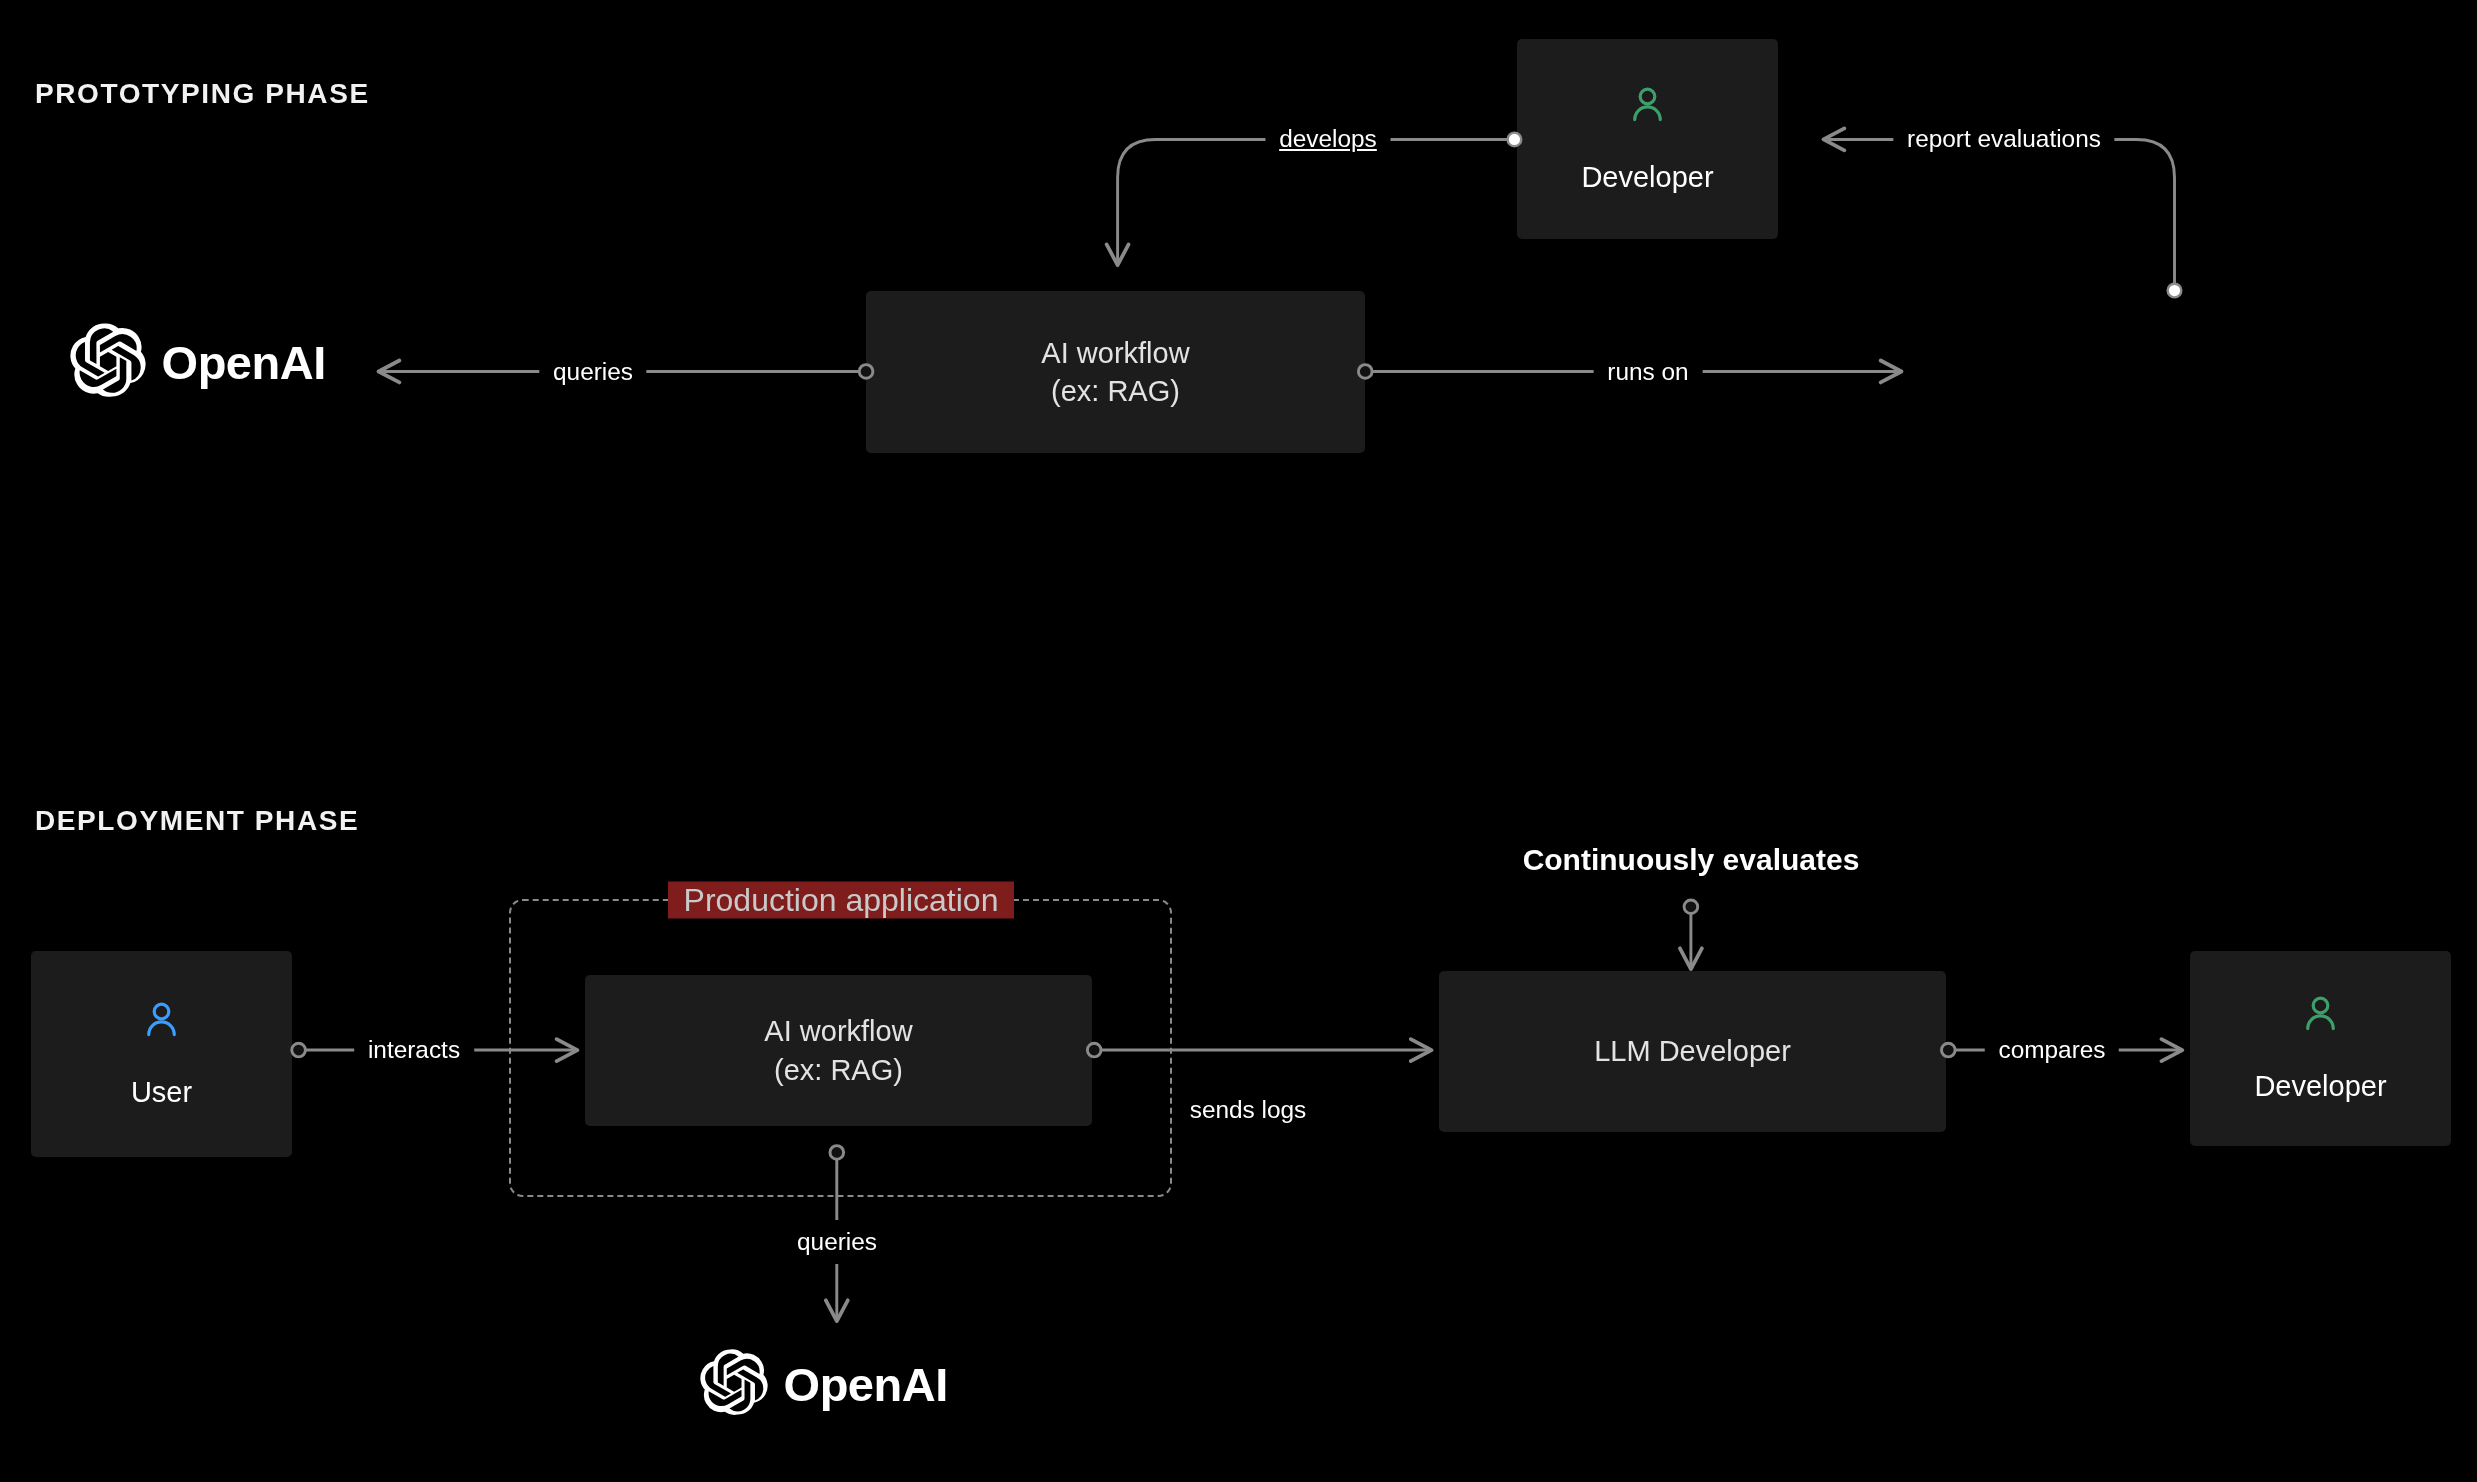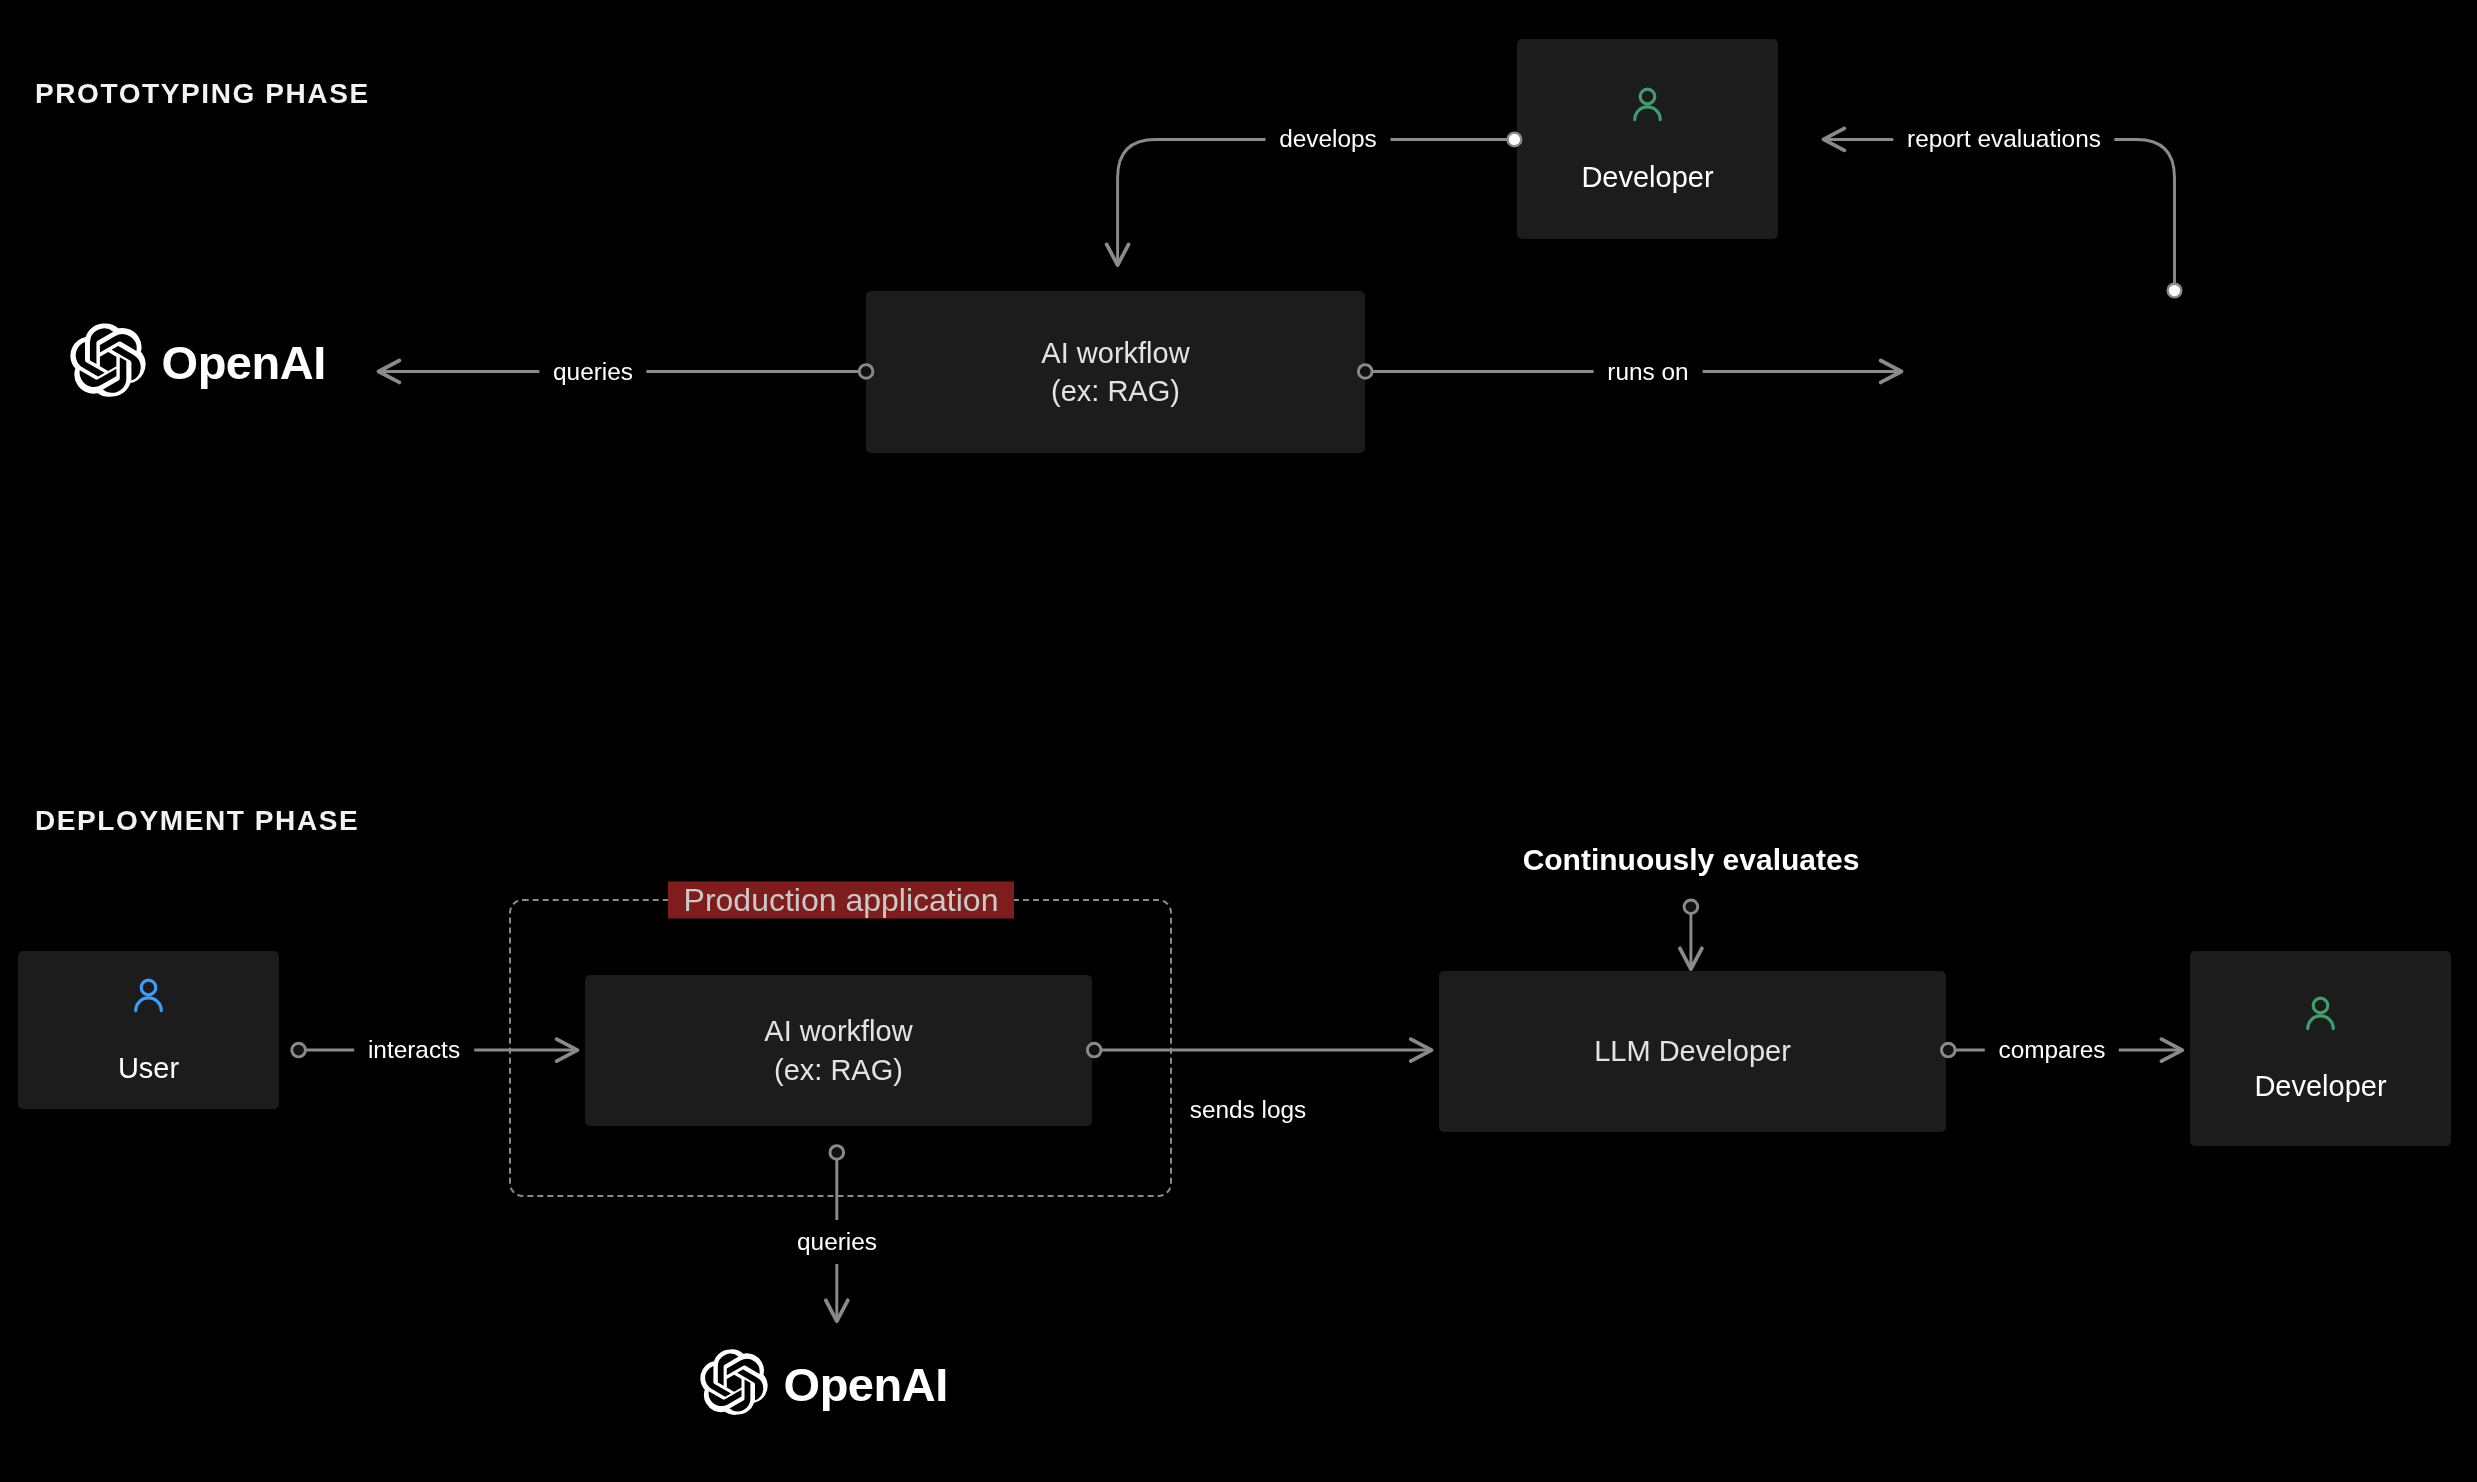--- a/index.html
+++ b/index.html
@@ -137,21 +137,21 @@
     </span>
     <div class="node-label bright">Developer</div>
   </div>
 
 
   <div class="phase-title" style="left:35px; top:805px;">DEPLOYMENT PHASE</div>
 
   <div class="group-box" id="g-prodapp" style="left:509px; top:899px; width:663px; height:298px;"></div>
   <div class="group-title" style="left:841px; top:900px;">Production application</div>
 
-  <div class="node person-node" id="n-user" style="left:18px; top:951px; width:261px; height:158px;">
+  <div class="node person-node" id="n-user" style="left:31px; top:951px; width:261px; height:206px;">
     <span class="person-icon">
       <svg width="45" height="47" viewBox="0 0 24 24" fill="none" stroke="#3b9eff" stroke-width="1.7" stroke-linecap="round">
         <circle cx="12" cy="7.2" r="3.9"></circle>
         <path d="M5.2 19.5a6.8 6.8 0 0 1 13.6 0"></path>
       </svg>
     </span>
     <div class="node-label bright">User</div>
   </div>
 
   <div class="node" id="n-aiwf-deploy" style="left:585px; top:975px; width:507px; height:151px;">
@@ -222,21 +222,21 @@
 
       <circle cx="1553" cy="143" r="7" fill="#ffffff" stroke="#8a8a8a" stroke-width="2.5"></circle>
       <circle cx="2230" cy="298" r="7" fill="#ffffff" stroke="#8a8a8a" stroke-width="2.5"></circle>
     </g>
   </svg>
 
   <div class="edge-label" style="left:593px; top:372px;">queries</div>
 
   <div class="edge-label" style="left:1648px; top:372px;">runs on</div>
 
-  <div class="edge-label" style="left:1328px; top:139px;">develops</div>
+  <div class="edge-label" style="left:1328px; top:139px;text-decoration:underline;">develops</div>
 
   <div class="edge-label" style="left:2004px; top:139px;">report evaluations</div>
 
   <div class="edge-label" style="left:414px; top:1050px;">interacts</div>
 
   <div class="edge-label" style="left:1248px; top:1110px;">sends logs</div>
 
   <div class="edge-label" style="left:2052px; top:1050px;">compares</div>
 
   <div class="edge-label" style="left:837px; top:1242px;">queries</div>

